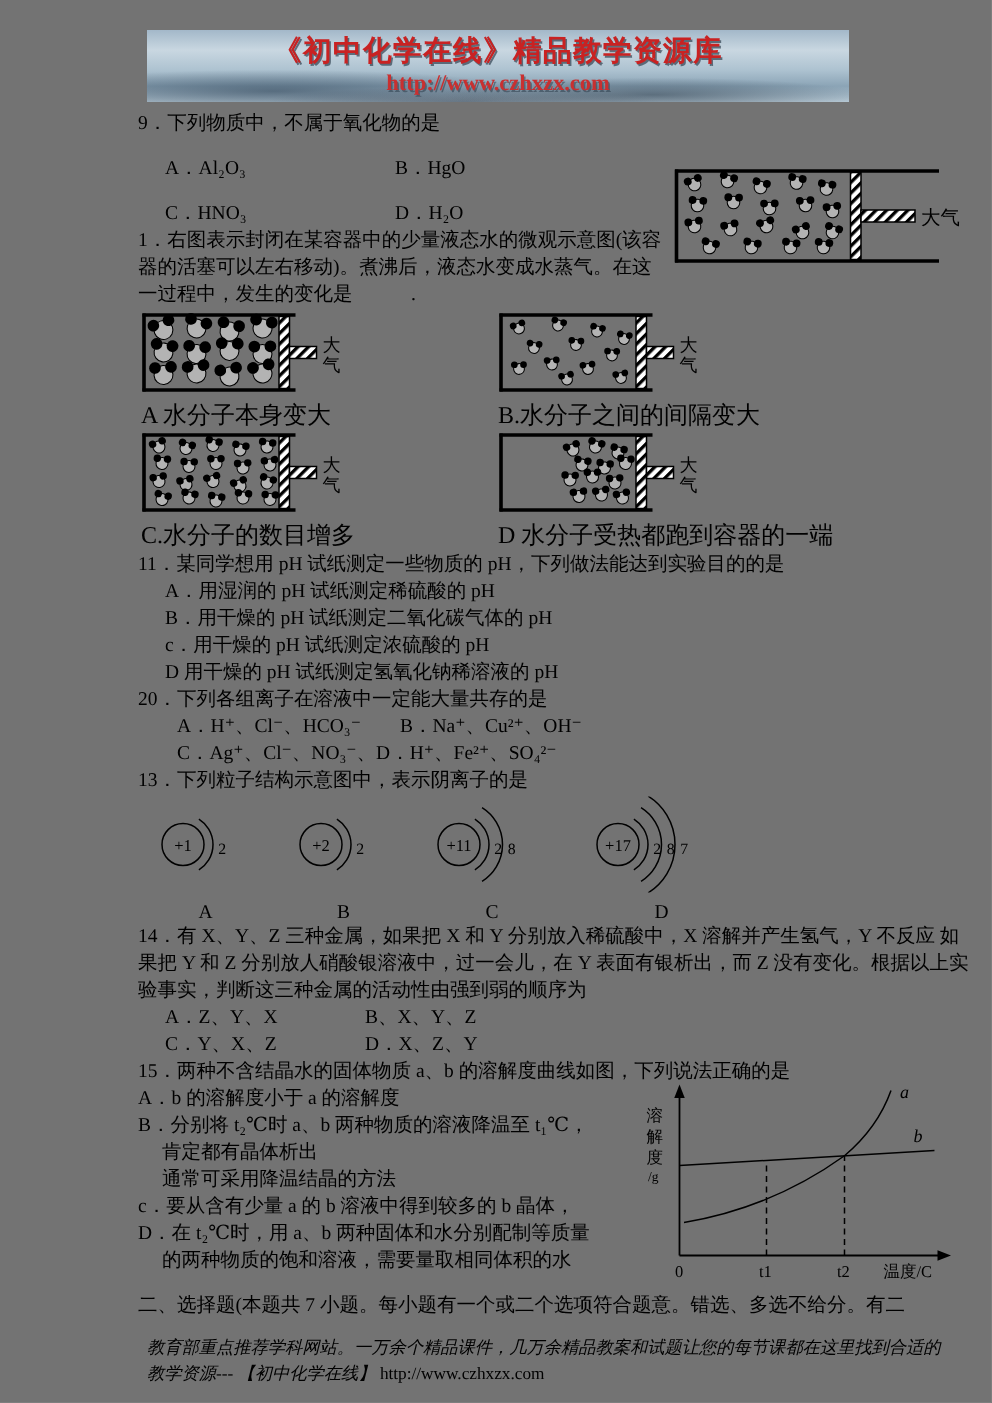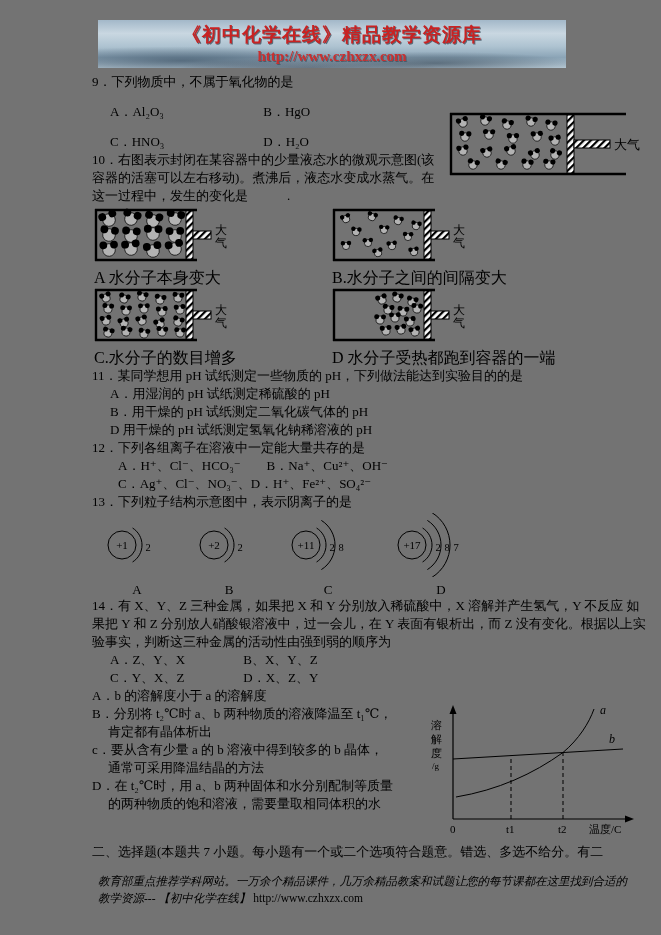--- a/index.html
+++ b/index.html
@@ -76,21 +76,21 @@
     <div class="line opt-row indent1">
       <span class="cell w150">A．Al₂O₃</span>
       <span class="cell">B．HgO</span>
     </div>
     <div class="line opt-row indent1">
       <span class="cell w150">C．HNO₃</span>
       <span class="cell">D．H₂O</span>
     </div>
 
     <div class="q10-block">
-      <div class="q10-text">10．右图表示封闭在某容器中的少量液态水的微观示意图(该容器的活塞可以左右移动)。煮沸后，液态水变成水蒸气。在这一过程中，发生的变化是　　　.</div>
+      <div class="q10-text">1．右图表示封闭在某容器中的少量液态水的微观示意图(该容器的活塞可以左右移动)。煮沸后，液态水变成水蒸气。在这一过程中，发生的变化是　　　.</div>
       <div class="q10-figure">
         <svg id="fig-main" width="202" height="70">
             <defs>
               <pattern id="p0" width="5" height="5" patternUnits="userSpaceOnUse" patternTransform="rotate(45)">
                 <rect width="5" height="5" fill="#fff"></rect>
                 <rect width="2.2" height="5" fill="#000"></rect>
               </pattern>
             </defs>
             <line x1="1" y1="3" x2="177" y2="3" stroke="#000" stroke-width="2.4"></line>
             <line x1="1" y1="63" x2="177" y2="63" stroke="#000" stroke-width="2.4"></line>
@@ -548,23 +548,24 @@
             <text x="121" y="27" font-size="12">大</text>
             <text x="121" y="40" font-size="12">气</text>
           </svg>
         <div class="caption">D 水分子受热都跑到容器的一端</div>
       </div>
     </div>
 
     <div class="line">11．某同学想用 pH 试纸测定一些物质的 pH，下列做法能达到实验目的的是</div>
     <div class="line indent1">A．用湿润的 pH 试纸测定稀硫酸的 pH</div>
     <div class="line indent1">B．用干燥的 pH 试纸测定二氧化碳气体的 pH</div>
+    <div class="line indent1">c．用干燥的 pH 试纸测定浓硫酸的 pH</div>
     <div class="line indent1">D 用干燥的 pH 试纸测定氢氧化钠稀溶液的 pH</div>
 
-    <div class="line">12．下列各组离子在溶液中一定能大量共存的是</div>
+    <div class="line">20．下列各组离子在溶液中一定能大量共存的是</div>
     <div class="line indent2">A．H⁺、Cl⁻、HCO₃⁻　　B．Na⁺、Cu²⁺、OH⁻</div>
     <div class="line indent2">C．Ag⁺、Cl⁻、NO₃⁻、D．H⁺、Fe²⁺、SO₄²⁻</div>
 
     <div class="line">13．下列粒子结构示意图中，表示阴离子的是</div>
     <div class="q13-row">
       <div class="q13-cell">
         <svg id="atom-0" width="78" height="64">
             <circle cx="24" cy="32" r="14" fill="none" stroke="#000" stroke-width="1"></circle>
             <text x="24" y="36" text-anchor="middle" font-size="11">+1</text>
             <path d="M 34.5983852846641 15.039038076871481 A 20 20 0 0 1 34.5983852846641 48.96096192312852" fill="none" stroke="#000" stroke-width="1"></path>
@@ -611,26 +612,27 @@
     <div class="line opt-row indent1">
       <span class="cell w130">A．Z、Y、X</span>
       <span class="cell">B、X、Y、Z</span>
     </div>
     <div class="line opt-row indent1">
       <span class="cell w130">C．Y、X、Z</span>
       <span class="cell">D．X、Z、Y</span>
     </div>
 
     <div class="q15-block">
+      <div class="line">15．两种不含结晶水的固体物质 a、b 的溶解度曲线如图，下列说法正确的是</div>
       <div class="q15-lines">
         <div class="line">A．b 的溶解度小于 a 的溶解度</div>
         <div class="line">B．分别将 t₂℃时 a、b 两种物质的溶液降温至 t₁℃，</div>
         <div class="line cont">肯定都有晶体析出</div>
+        <div class="line cont">通常可采用降温结晶的方法</div>
         <div class="line">c．要从含有少量 a 的 b 溶液中得到较多的 b 晶体，</div>
-        <div class="line cont">通常可采用降温结晶的方法</div>
         <div class="line">D．在 t₂℃时，用 a、b 两种固体和水分别配制等质量</div>
         <div class="line cont">的两种物质的饱和溶液，需要量取相同体积的水</div>
       </div>
       <div class="q15-graph">
         <svg id="graph" width="228" height="142">
             <line x1="30" y1="10" x2="30" y2="118" stroke="#000" stroke-width="1.2"></line>
             <polygon points="30,4 26.5,13 33.5,13" fill="#000"></polygon>
             <line x1="30" y1="118" x2="204" y2="118" stroke="#000" stroke-width="1.2"></line>
             <polygon points="211,118 202,114.5 202,121.5" fill="#000"></polygon>
             <text x="8" y="28" font-size="11">溶</text>

